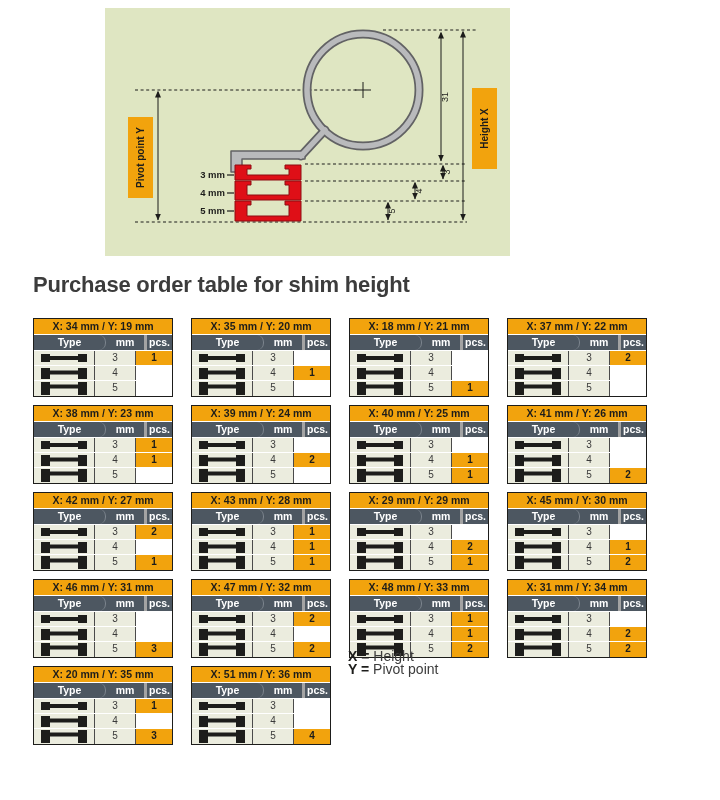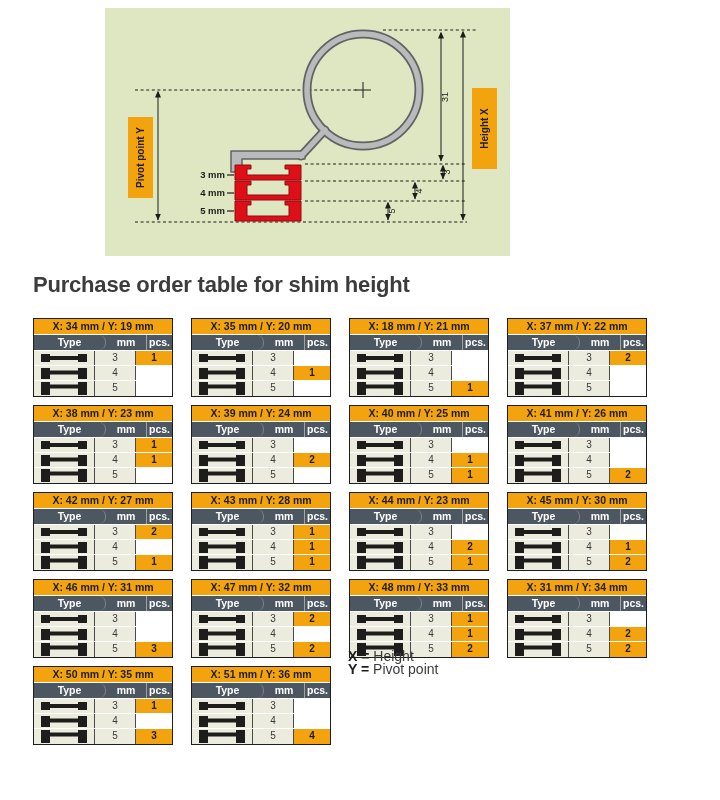--- a/index.html
+++ b/index.html
@@ -26,21 +26,21 @@
   .shim-table { width:140px; height:79px; border:1px solid #1d1d1b; background:#fff; }
   .st-title {
     height:16px; background:#f2a30d; border-bottom:1px solid #fff;
     font-size:10.5px; font-weight:bold; text-align:center; line-height:15px; color:#1d1d1b;
   }
   .st-head { display:flex; height:16px; background:#4d5761; border-bottom:1px solid #fff; }
   .st-head > div {
     color:#fff; font-size:10.5px; font-weight:bold; text-align:center; line-height:15px;
   }
   .st-head .c1 { width:72px; border-right:1px solid #7c848d;border-radius:7px; }
-  .st-head .c2 { width:41px; border-right:1px solid #a3a3a3;text-align:center; }
+  .st-head .c2 { width:41px; border-right:3px solid #a3a3a3;text-align:center; }
   .st-head .c3 { flex:1;text-align:center; }
   .st-row { display:flex; height:15px; border-bottom:1px solid #fff; }
   .st-row:last-child { height:15px; border-bottom:none; }
   .st-row .c1 {
     width:61px; background:#ebecde; border-right:1px solid #4a4a4a;
     display:flex; align-items:center; justify-content:center;
   }
   .st-row .c2 {
     width:41px; background:#ebecde; border-right:1px solid #4a4a4a;
     font-size:10px; text-align:center; line-height:14px; color:#3a3a3a;
@@ -488,21 +488,21 @@
         <svg width="46" height="13" viewBox="0 0 46 13">
             <path d="M0 0 H9 V2.5 H37 V0 H46 V13 H37 V6.5 H9 V13 H0 Z" fill="#1d1d1b"></path>
           </svg>
       </div>
       <div class="c2">5</div>
       <div class="c3 filled">1</div>
     </div>
   </div>
 
   <div class="shim-table">
-    <div class="st-title">X: 44 mm / Y: 23 mm</div>
+    <div class="st-title">X: 29 mm / Y: 29 mm</div>
     <div class="st-head">
       <div class="c1">Type</div>
       <div class="c2">mm</div>
       <div class="c3">pcs.</div>
     </div>
     <div class="st-row">
       <div class="c1">
         <svg width="46" height="8" viewBox="0 0 46 8">
             <path d="M0 0 H9 V2 H37 V0 H46 V8 H37 V6 H9 V8 H0 Z" fill="#1d1d1b"></path>
           </svg>
@@ -704,21 +704,21 @@
         <svg width="46" height="13" viewBox="0 0 46 13">
             <path d="M0 0 H9 V2.5 H37 V0 H46 V13 H37 V6.5 H9 V13 H0 Z" fill="#1d1d1b"></path>
           </svg>
       </div>
       <div class="c2">5</div>
       <div class="c3 filled">2</div>
     </div>
   </div>
 
   <div class="shim-table">
-    <div class="st-title">X: 50 mm / Y: 35 mm</div>
+    <div class="st-title">X: 20 mm / Y: 35 mm</div>
     <div class="st-head">
       <div class="c1">Type</div>
       <div class="c2">mm</div>
       <div class="c3">pcs.</div>
     </div>
     <div class="st-row">
       <div class="c1">
         <svg width="46" height="8" viewBox="0 0 46 8">
             <path d="M0 0 H9 V2 H37 V0 H46 V8 H37 V6 H9 V8 H0 Z" fill="#1d1d1b"></path>
           </svg>

